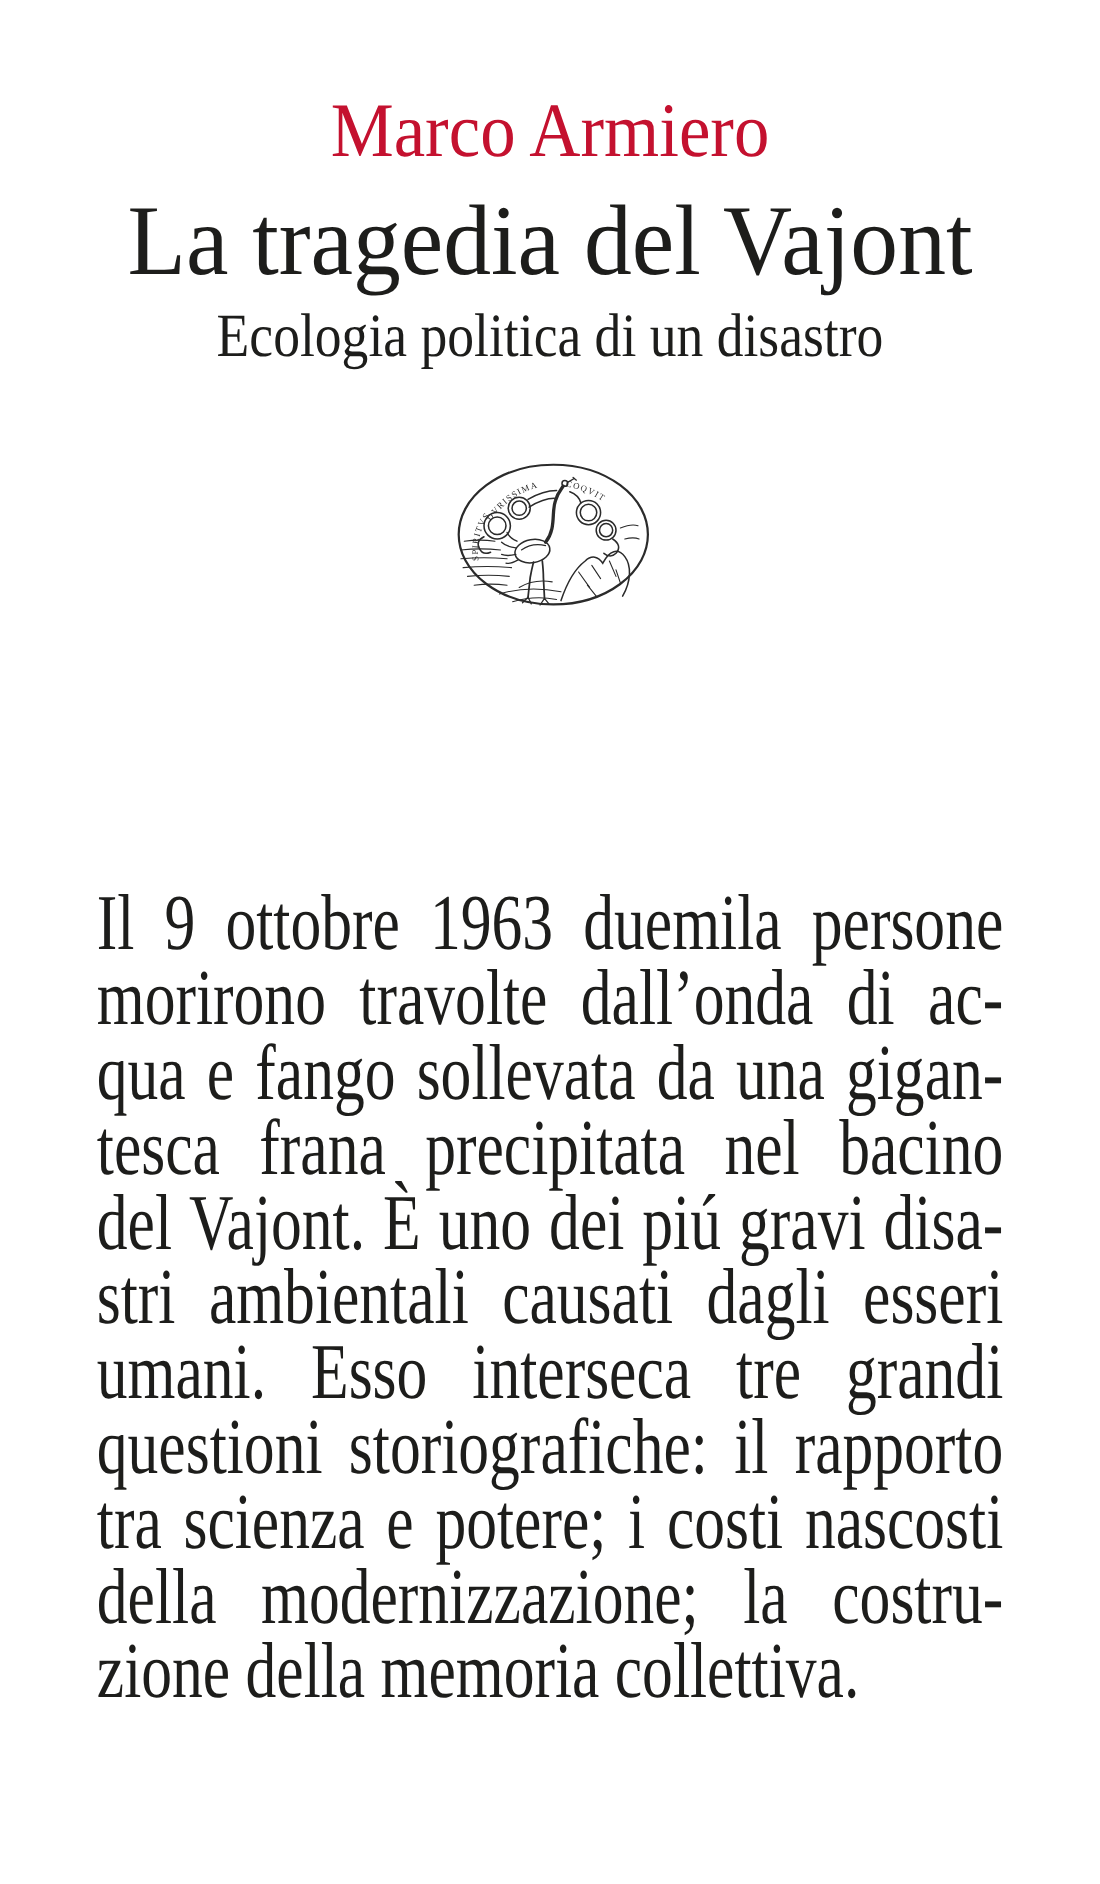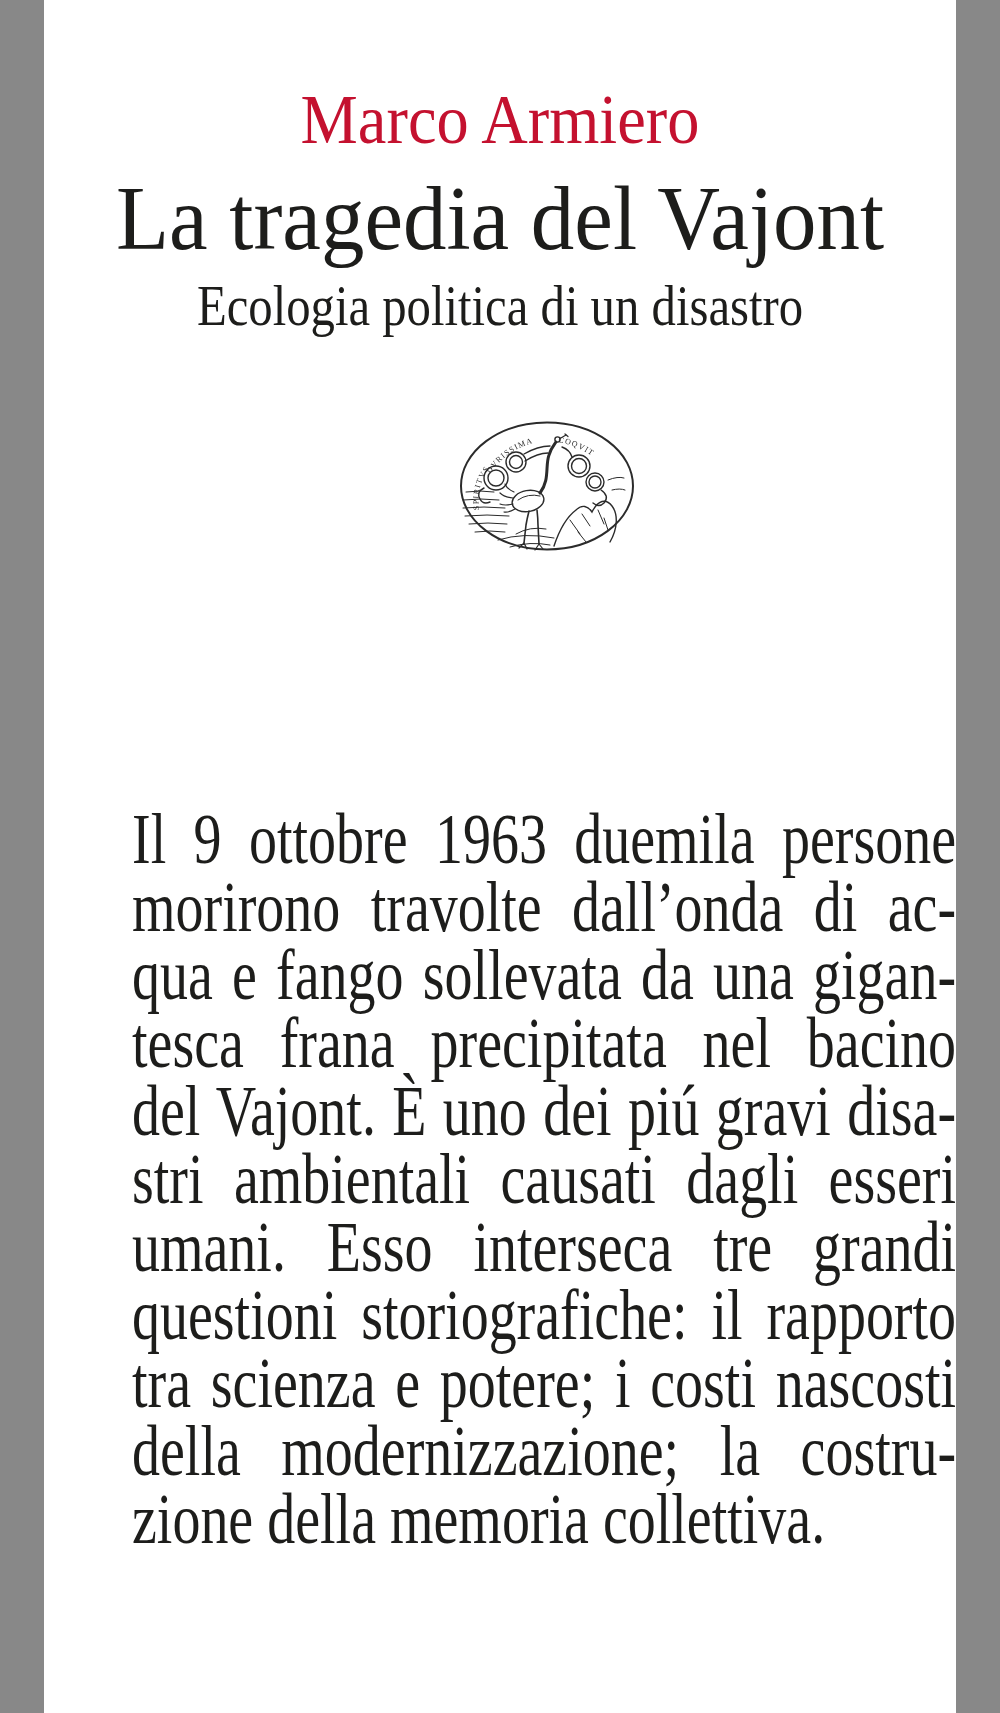--- a/index.html
+++ b/index.html
@@ -1,18 +1,18 @@
 <!DOCTYPE html>
 <html><head>
 <meta charset="utf-8">
 <style>
   html, body { margin: 0; padding: 0; background: #888; }
   .page {
     position: relative;
-    width: 912px;
+    width: 1000px;
     height: 1713px;
     margin: 0 auto;
     background: #ffffff;
     overflow: hidden;
     font-family: "Liberation Serif", serif;
     color: #1d1d1b;
   }
   .author {
     position: absolute;
     left: 0; right: 0;

